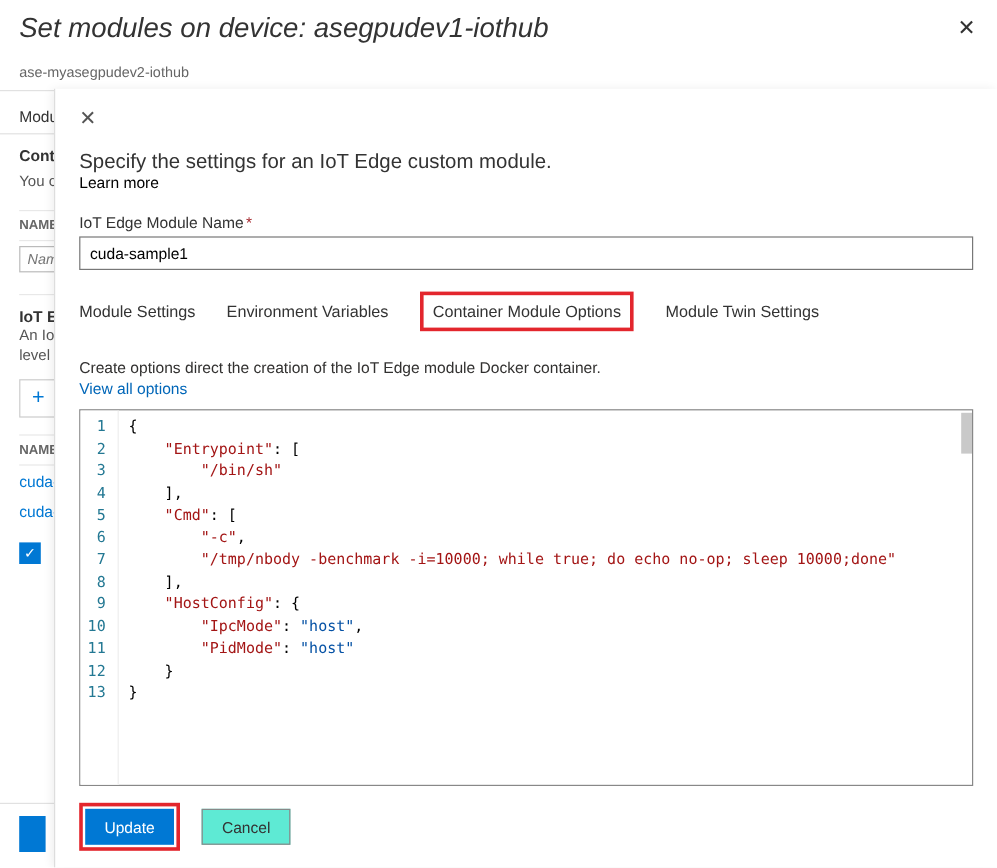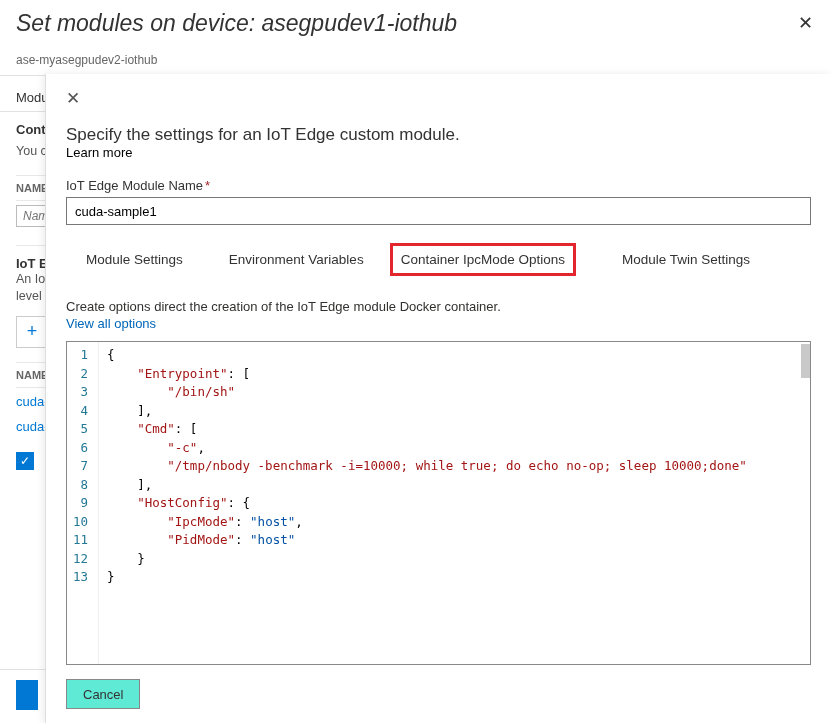--- a/index.html
+++ b/index.html
@@ -171,21 +171,21 @@
     height: 28px;
   }
   .tabs {
     display: flex;
     gap: 26px;
     margin-top: 18px;
     font-size: 13.5px;
     color: #333;
     align-items: center;
   }
-  .tab { cursor: pointer; padding: 4px 0; margin-left: 20px; }
+  .tab { cursor: pointer; padding: 4px 0; }
   .tab-highlight {
     border: 3px solid #e3262d;
     padding: 6px 8px;
   }
   .subdesc { margin-top: 23px; font-size: 13px; }
   .view-link { color: #0066b8; font-size: 13px; cursor: pointer; display: inline-block; margin-top: 2px; }
 
   .editor-wrap {
     margin-top: 10px;
     border: 1px solid #888;
@@ -294,21 +294,21 @@
     <div class="link">Learn more</div>
 
     <div class="field-label">
       <span>IoT Edge Module Name</span><span class="req">*</span>
     </div>
     <input class="text-input" type="text" value="cuda-sample1" style="">
 
     <div class="tabs">
       <span class="tab">Module Settings</span>
       <span class="tab">Environment Variables</span>
-      <span class="tab-highlight">Container IpcMode Options</span>
+      <span class="tab-highlight">Container Module Options</span>
       <span class="tab">Module Twin Settings</span>
     </div>
 
     <div class="subdesc">Create options direct the creation of the IoT Edge module Docker container.</div>
     <span class="view-link">View all options</span>
 
     <div class="editor-wrap">
       <div class="gutter">
         <div>1</div>
         <div>2</div>
@@ -334,15 +334,18 @@
     <span class="p">],</span>
     <span class="k">"HostConfig"</span><span class="p">: {</span>
         <span class="k">"IpcMode"</span><span class="p">: </span><span class="v">"host"</span><span class="p">,</span>
         <span class="k">"PidMode"</span><span class="p">: </span><span class="v">"host"</span>
     <span class="p">}</span>
 <span class="p">}</span><div class="scroll-ind"></div></div>
     </div>
   </div>
 
   <div class="panel-footer">
+    <span class="update-hl">
+      <button class="btn btn-primary">Update</button>
+    </span>
     <button class="btn btn-secondary">Cancel</button>
   </div>
 </div>
 
 </body></html>

